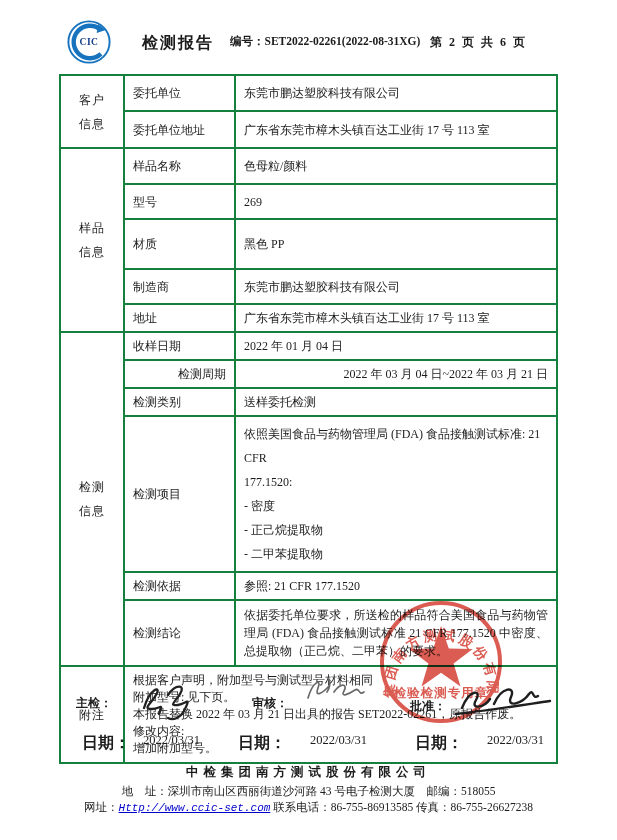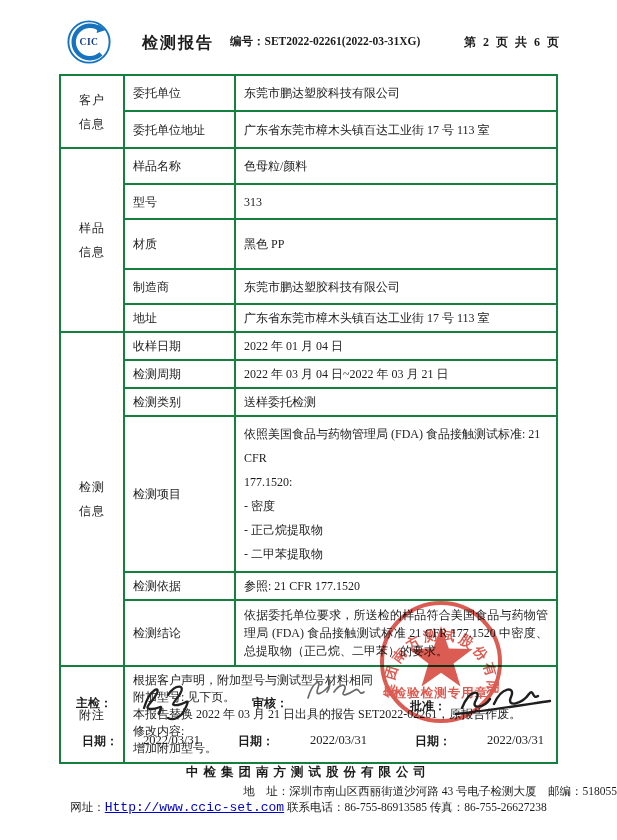--- a/index.html
+++ b/index.html
@@ -5,21 +5,21 @@
   html,body{margin:0;padding:0;}
   body{
     width:617px;height:840px;position:relative;overflow:hidden;
     background:#ffffff;color:#1c1c1c;
     font-family:"Liberation Serif","DejaVu Serif",serif;
   }
   .abs{position:absolute;}
   
   .hdr-title{left:142px;top:33px;font-size:16px;font-weight:bold;letter-spacing:2px;}
   .hdr-no{left:230px;top:34px;font-size:11.5px;font-weight:bold;}
-  .hdr-page{left:464px;top:34px;font-size:12px;font-weight:bold;letter-spacing:2px;}
+  .hdr-page{left:430px;top:34px;font-size:12px;font-weight:bold;letter-spacing:2px;}
   #logo{left:66px;top:19px;width:46px;height:46px;}
   
   table.report{
     position:absolute;left:59px;top:74px;width:499px;
     border-collapse:collapse;table-layout:fixed;
     font-size:12px;line-height:16px;
   }
   table.report td{
     border:2px solid #15803d;
     padding:5px 8px;
@@ -32,44 +32,44 @@
   }
   td.lbl{width:93px;padding-left:9px;}
   td.val{padding-left:11px;}
   .preline{white-space:pre-line;}
   td.para{line-height:18px;text-align:justify;padding-right:9px;}
   td.items{line-height:24px;}
   td.note{line-height:17px;}
   
   .sig-label{font-size:12px;font-weight:bold;z-index:7;}
   .sig-svg{z-index:7;}
-  .date-label{font-size:12px;font-weight:bold;}
+  .date-label{font-size:16px;font-weight:bold;}
   .date-val{font-size:12.5px;}
   
   #stamp{left:377px;top:598px;width:128px;height:128px;z-index:5;
          opacity:.88;mix-blend-mode:multiply;}
   
   .ft-company{left:0;top:764px;width:617px;text-align:center;
               font-size:12.5px;font-weight:bold;letter-spacing:5px;}
-  .ft-line1{left:0;top:784px;width:617px;text-align:right;font-size:11.5px;}
+  .ft-line1{left:0;top:784px;width:617px;text-align:center;font-size:11.5px;}
   .ft-line2{left:0;top:800px;width:617px;text-align:center;font-size:11.5px;}
   .link{color:#0000cc;text-decoration:underline;cursor:pointer;
-        font-family:"Liberation Mono","DejaVu Sans Mono",monospace;font-size:13px;}
+        font-family:"Liberation Mono","DejaVu Sans Mono",monospace;font-size:11px;font-style:italic;}
 </style>
 </head>
 <body>
 
 <svg id="logo" class="abs" viewBox="0 0 48 48">
   <circle cx="24" cy="24" r="21.5" fill="none" stroke="#1873bf" stroke-width="2"></circle>
   <path d="M36 11 A 17 17 0 1 0 36.5 36.5" fill="none" stroke="#1873bf" stroke-width="4.6"></path>
   <path d="M33.5 5.5 L41.5 11.5 L32 14.5 Z" fill="#1873bf"></path>
   <text x="24" y="27.5" text-anchor="middle" font-size="10" font-weight="bold" fill="#143d8c" letter-spacing="0.5" font-family="Liberation Serif,serif">CIC</text>
 </svg>
 <div class="abs hdr-title">检测报告</div>
-<div class="abs hdr-no">编号：SET2022-02261(2022-03-31XG)</div>
+<div class="abs hdr-no">编号：SET2022-02261(2022-08-31XG)</div>
 <div class="abs hdr-page">第 2 页 共 6 页</div>
 
 <table class="report">
 
   <tbody>
       <tr style="height:36px;">
     <td class="sec" rowspan="2">客户
 信息</td>
     <td class="lbl">委托单位</td>
     <td class="val">东莞市鹏达塑胶科技有限公司</td>
@@ -80,42 +80,42 @@
   </tr>
 
   <tr style="height:36px;">
     <td class="sec" rowspan="5">样品
 信息</td>
     <td class="lbl">样品名称</td>
     <td class="val">色母粒/颜料</td>
   </tr>
   <tr style="height:35px;">
     <td class="lbl">型号</td>
-    <td class="val">313</td>
+    <td class="val">269</td>
   </tr>
   <tr style="height:50px;">
     <td class="lbl">材质</td>
     <td class="val">黑色 PP</td>
   </tr>
   <tr style="height:35px;">
     <td class="lbl">制造商</td>
     <td class="val">东莞市鹏达塑胶科技有限公司</td>
   </tr>
   <tr style="height:28px;">
     <td class="lbl">地址</td>
     <td class="val">广东省东莞市樟木头镇百达工业街 17 号 113 室</td>
   </tr>
 
   <tr style="height:25px;">
     <td class="sec" rowspan="6">检测
 信息</td>
     <td class="lbl">收样日期</td>
     <td class="val">2022 年 01 月 04 日</td>
   </tr>
-  <tr style="height:25px;">
+  <tr style="height:25px;text-align:right;">
     <td class="lbl">检测周期</td>
     <td class="val">2022 年 03 月 04 日~2022 年 03 月 21 日</td>
   </tr>
   <tr style="height:25px;">
     <td class="lbl">检测类别</td>
     <td class="val">送样委托检测</td>
   </tr>
   <tr style="height:86px;">
     <td class="lbl">检测项目</td>
     <td class="val preline items">依照美国食品与药物管理局 (FDA) 食品接触测试标准: 21 CFR

